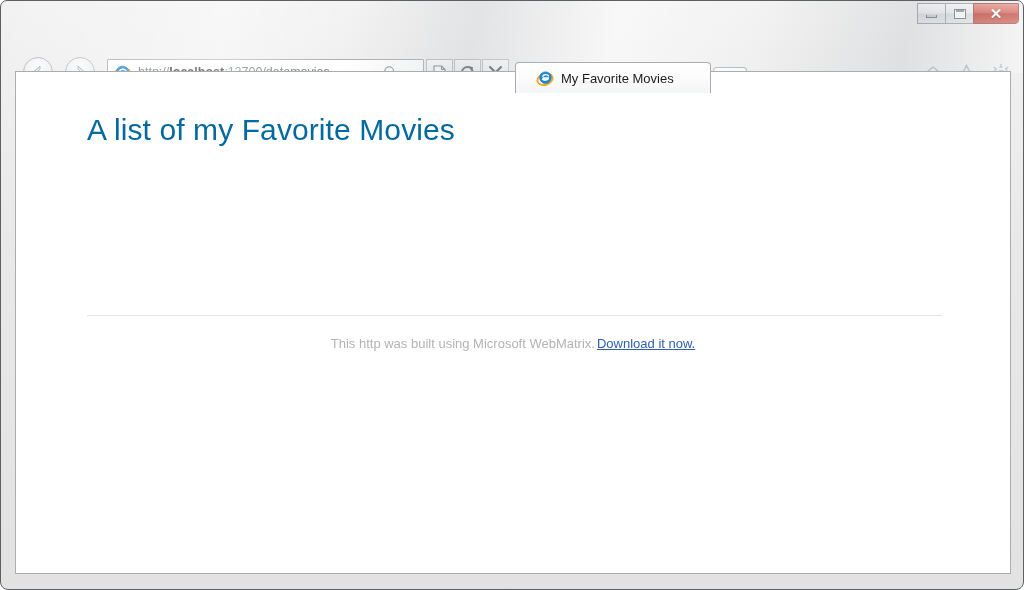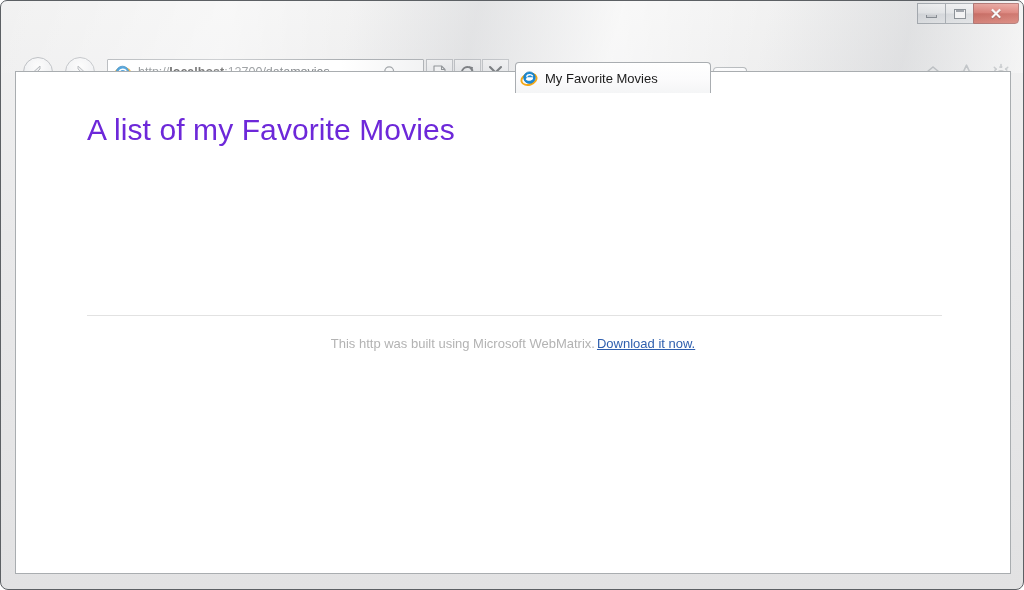--- a/index.html
+++ b/index.html
@@ -206,21 +206,21 @@
 
   #tab-active {
     width: 196px;
     height: 31px;
     background: linear-gradient(180deg, #ffffff 0%, #fbfbfc 55%, #f4f5f6 100%);
     border: 1px solid #a9adb1;
     border-bottom: none;
     border-radius: 4px 4px 0 0;
     display: flex;
     align-items: center;
-    padding-left: 4px;
+    padding-left: 20px;
     position: relative;
     z-index: 2;
   }
 
   #tab-active .tab-favicon {
     width: 18px; height: 18px; flex: 0 0 auto;
   }
   #tab-title {
     font-size: 13px;
     color: #1c1c1c;
@@ -271,21 +271,21 @@
     height: 501px;
     background: #ffffff;
   }
 
   #page-title {
     position: absolute;
     left: 71px;
     top: 41px;
     font-size: 30px;
     font-weight: normal;
-    color: #6d28d9;
+    color: #0369a1;
     letter-spacing: 0.1px;
     white-space: nowrap;
   }
 
   #movie-list {
     position: absolute;
     left: 71px;
     top: 101px;
     list-style-type: decimal;
     padding-left: 46px;

